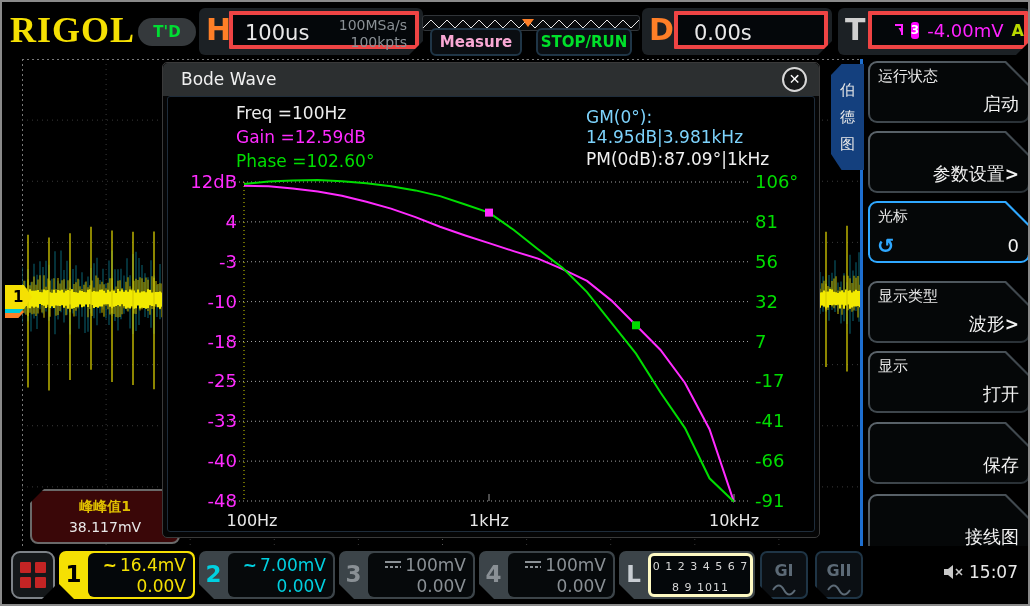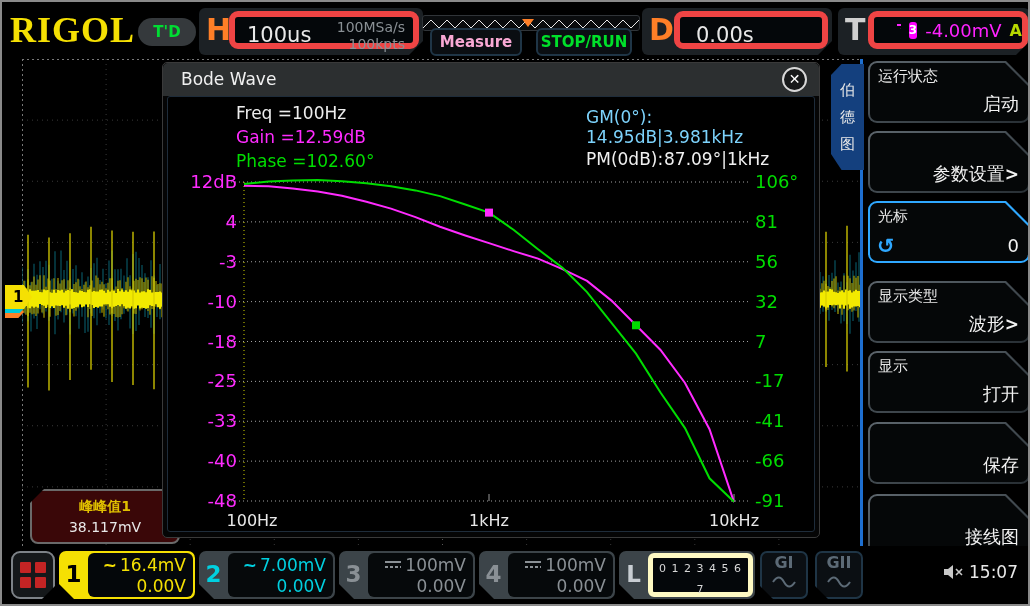--- a/index.html
+++ b/index.html
@@ -6,21 +6,21 @@
   *{box-sizing:border-box;}
   #screen{position:relative;width:1030px;height:606px;background:#000;border:2px solid #8a8a8a;overflow:hidden;
           font-family:"DejaVu Sans","Liberation Sans",sans-serif;color:#e8e8e8;}
   .abs{position:absolute;}
 
   
   #logo{left:8px;top:8px;font-family:"Liberation Serif",serif;font-weight:bold;font-size:36px;color:#f5e003;letter-spacing:1px;line-height:40px;}
   #td-pill{left:136px;top:16px;width:58px;height:28px;background:#35393c;border-radius:14px;text-align:center;line-height:28px;color:#00dd33;font-weight:bold;font-size:15px;}
   .hgroup{top:6px;height:47px;background:#1c2125;border-radius:6px;clip-path:polygon(0 0,100% 0,100% calc(100% - 14px),calc(100% - 14px) 100%,0 100%);}
   .hgroup .glyph{position:absolute;left:7px;top:4px;font-size:30px;font-weight:bold;}
-  .hgroup .hbox{position:absolute;top:3px;bottom:6px;background:#04070a;border:6px solid #ef4444;border-radius:9px;}
+  .hgroup .hbox{position:absolute;top:3px;bottom:6px;background:#04070a;border:4px solid #ef4444;border-radius:1px;}
   #h-group{left:197px;width:224px;}
   #h-group .hbox{left:30px;right:4px;}
   #tb-main{position:absolute;left:12px;top:6px;font-size:21px;color:#e8e8e8;}
   #tb-side{position:absolute;right:8px;top:2px;text-align:right;font-size:14px;color:#8a9095;line-height:17px;}
   #trig-bar{left:420px;top:13px;width:218px;height:16px;background:#0a0c0e;border:1px solid #303438;border-radius:3px;}
   .topbtn{top:26px;height:28px;background:#0a0e12;border:2px solid #1f3546;border-radius:6px;text-align:center;font-weight:bold;font-size:15px;line-height:24px;}
   #measure-btn{left:428px;width:92px;color:#f9a8d4;}
   #stoprun-btn{left:534px;width:96px;color:#00e02a;}
   #d-group{left:640px;width:190px;}
   #d-group .hbox{left:32px;right:4px;}
@@ -87,25 +87,25 @@
   .chbox .num{position:absolute;left:0;top:0;width:29px;height:100%;font-size:23px;font-weight:bold;text-align:center;line-height:46px;}
   .chbox .vals{position:absolute;left:29px;top:2px;right:2px;bottom:2px;background:#04070a;border-radius:6px;
                text-align:right;padding:2px 7px 0 0;font-size:17px;line-height:21px;}
   .chbox.plain{background:#3c4449;}
   .chbox.plain .vals{background:#06090b;}
   .ac{font-weight:bold;margin-right:3px;}
   .dcicon{display:inline-block;vertical-align:2px;margin-right:4px;}
   #lbox{position:absolute;left:617px;top:5px;width:136px;height:48px;background:#3c4449;border-radius:7px;
         clip-path:polygon(0 0,100% 0,100% 100%,15px 100%,0 calc(100% - 15px));}
   #lbox .num{position:absolute;left:0;top:0;width:29px;font-size:23px;font-weight:bold;color:#c8cdd2;text-align:center;line-height:46px;}
-  #lbox .digits{position:absolute;left:29px;top:2px;right:2px;bottom:2px;background:#04070a;border:5px solid #fef9c3;border-radius:6px;
+  #lbox .digits{position:absolute;left:29px;top:2px;right:2px;bottom:2px;background:#04070a;border:3px solid #fef9c3;border-radius:6px;
         color:#d8d8d8;font-size:11px;text-align:center;line-height:21px;letter-spacing:1px;}
   .genbtn{position:absolute;top:5px;width:48px;height:48px;background:#0b0f13;border:2px solid #1f3546;border-radius:7px;
         clip-path:polygon(0 0,100% 0,100% 100%,13px 100%,0 calc(100% - 13px));
-        color:#5c6a76;text-align:center;font-weight:bold;font-size:16px;line-height:20px;padding-top:0;}
+        color:#5c6a76;text-align:center;font-weight:bold;font-size:16px;line-height:20px;padding-top:8px;}
   #gen1{left:758px;} #gen2{left:813px;}
   #clock-area{position:absolute;right:10px;top:16px;display:flex;align-items:center;gap:5px;color:#e8e8e8;font-size:17px;}
 </style>
 </head>
 <body>
 
 <div id="screen">
 
   <div class="abs" id="logo">RIGOL</div>
   <div class="abs" id="td-pill">T'D</div>

